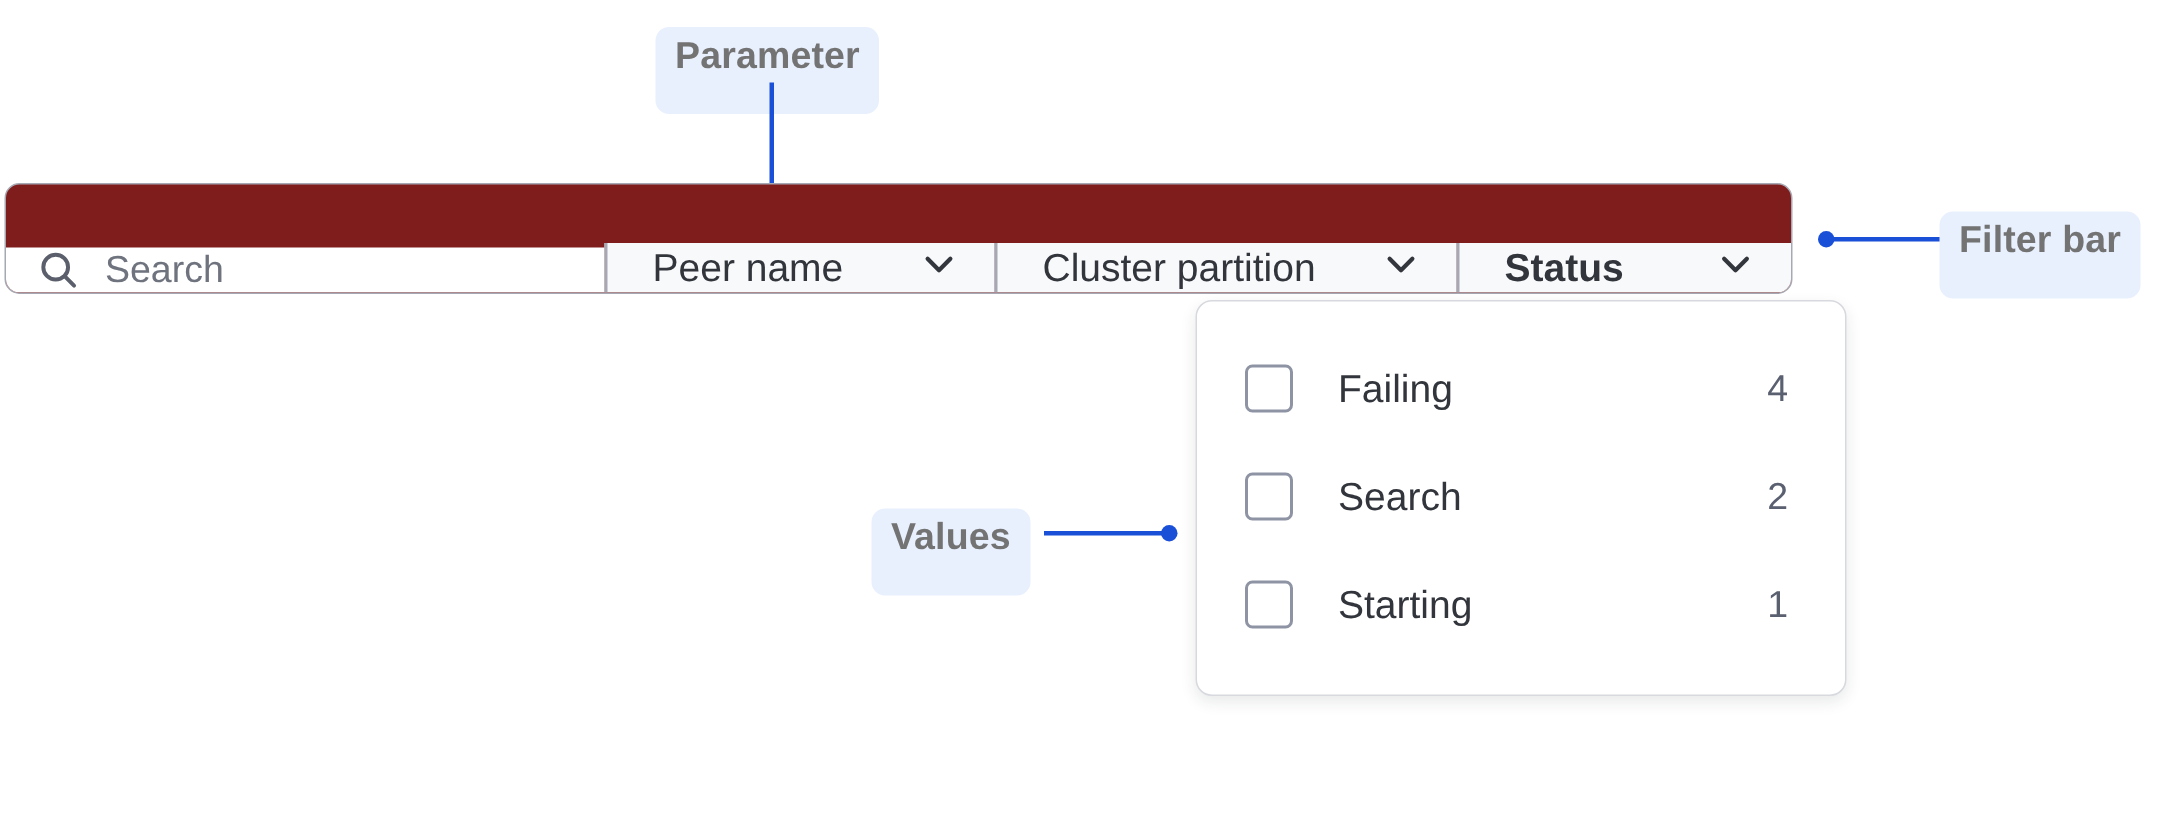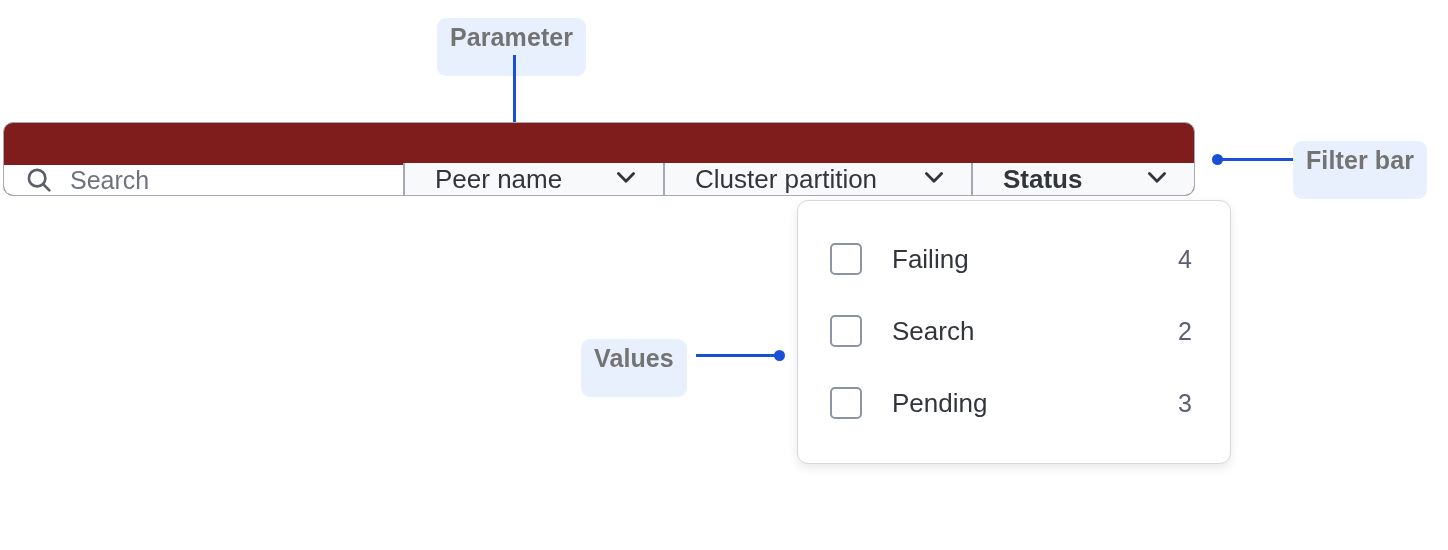--- a/index.html
+++ b/index.html
@@ -213,20 +213,20 @@
     <span class="value-label">Failing</span>
     <span class="value-count">4</span>
   </div>
 
   <div class="value-row">
     <span class="value-check"></span>
     <span class="value-label">Search</span>
     <span class="value-count">2</span>
   </div>
 
-
   <div class="value-row">
     <span class="value-check"></span>
-    <span class="value-label">Pending</span>
-    <span class="value-count">3</span>
-  </div>
+    <span class="value-label">Starting</span>
+    <span class="value-count">1</span>
+  </div>
+
 
 </div>
 
 </body></html>

